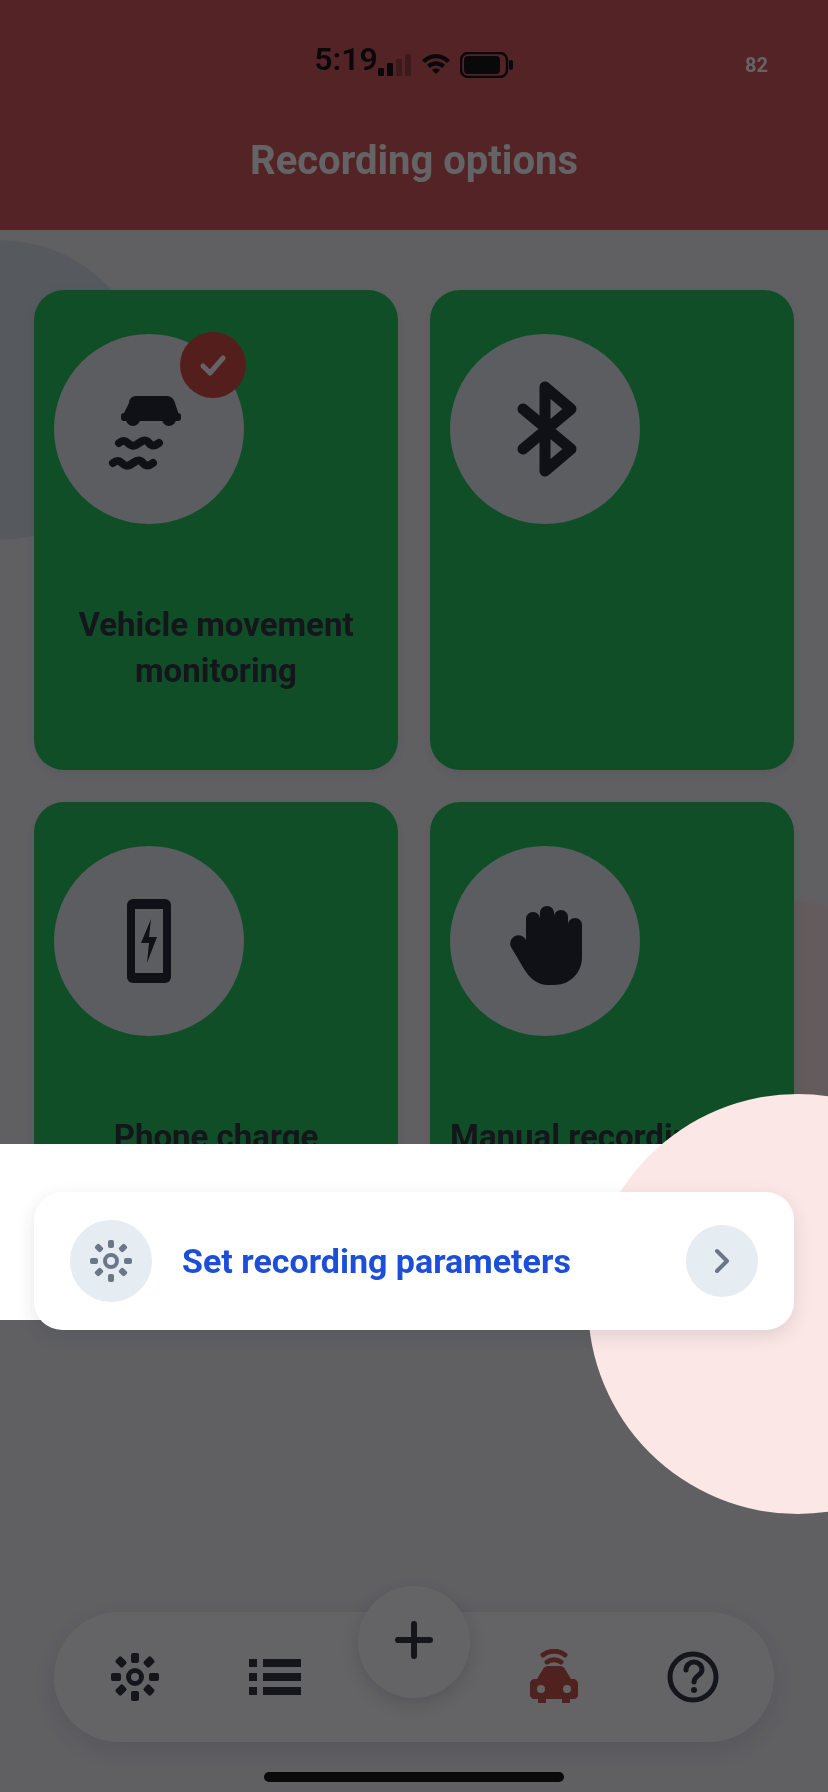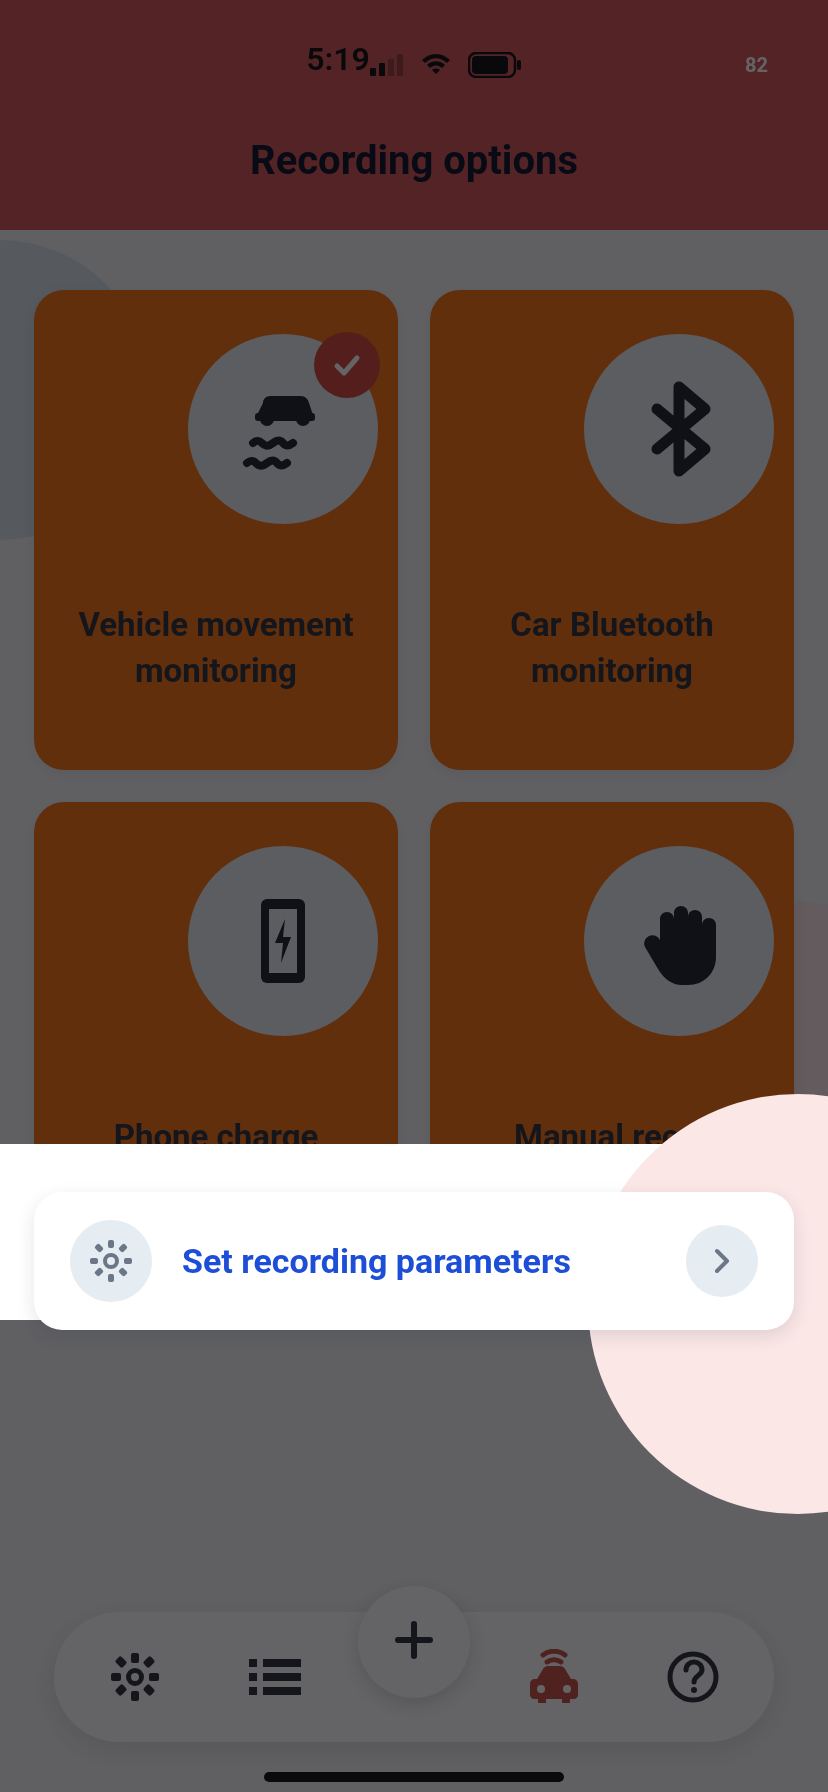--- a/index.html
+++ b/index.html
@@ -23,60 +23,60 @@
     height: 90px;
     display: flex;
     align-items: flex-end;
     justify-content: center;
     padding: 0 48px 12px 48px;
     font-weight: 600;
     font-size: 32px;
     color: #101114;
     background: #d55454;
   }
-  .status-right { display: flex; align-items: center; gap: 16px; }
+  .status-right { display: flex; align-items: center; gap: 8px; }
   .status-right svg { display: block; }
 
   
   .header {
     position: relative;
     z-index: 3;
     background: #d55454;
     height: 140px;
     display: flex;
     align-items: center;
     justify-content: center;
   }
   .header-title {
-    color: #0f172a;
+    color: #ffffff;
     font-size: 40px;
     font-weight: 700;
   }
 
   
   .content {
     position: relative;
     z-index: 2;
     padding: 60px 34px 200px 34px;
   }
 
   .grid {
     display: grid;
     grid-template-columns: 1fr 1fr;
     gap: 32px;
   }
 
   .card {
-    background: #f97316;
+    background: #22c55e;
     border-radius: 30px;
     box-shadow: 0 4px 14px rgba(30,40,60,0.08);
     padding: 44px 20px 50px 20px;
     display: flex;
     flex-direction: column;
-    align-items: flex-end;
+    align-items: flex-start;
     min-height: 480px;
   }
 
   .card-icon-wrap {
     position: relative;
     width: 190px;
     height: 190px;
     border-radius: 50%;
     background: #e6ecf2;
     display: flex;
@@ -284,21 +284,20 @@
       </div>
       <div class="card-label">Vehicle movement monitoring</div>
     </div>
 
     <div class="card">
       <div class="card-icon-wrap">
         <svg width="80" height="100" viewBox="0 0 80 100">
           <path d="M40 8 L40 92 L66 70 L18 30 M40 8 L66 30 L18 70" stroke="#22262f" stroke-width="11" fill="none" stroke-linejoin="round" stroke-linecap="round"></path>
         </svg>
       </div>
-      <div class="card-label">Car Bluetooth monitoring</div>
     </div>
 
     <div class="card">
       <div class="card-icon-wrap">
         <svg width="80" height="100" viewBox="0 0 80 100">
           <rect x="18" y="8" width="44" height="84" rx="6" fill="#22262f"></rect>
           <rect x="26" y="18" width="28" height="64" fill="#e6ecf2"></rect>
           <path d="M42 28 L32 52 L40 52 L38 72 L48 46 L40 46 Z" fill="#22262f"></path>
         </svg>
       </div>

